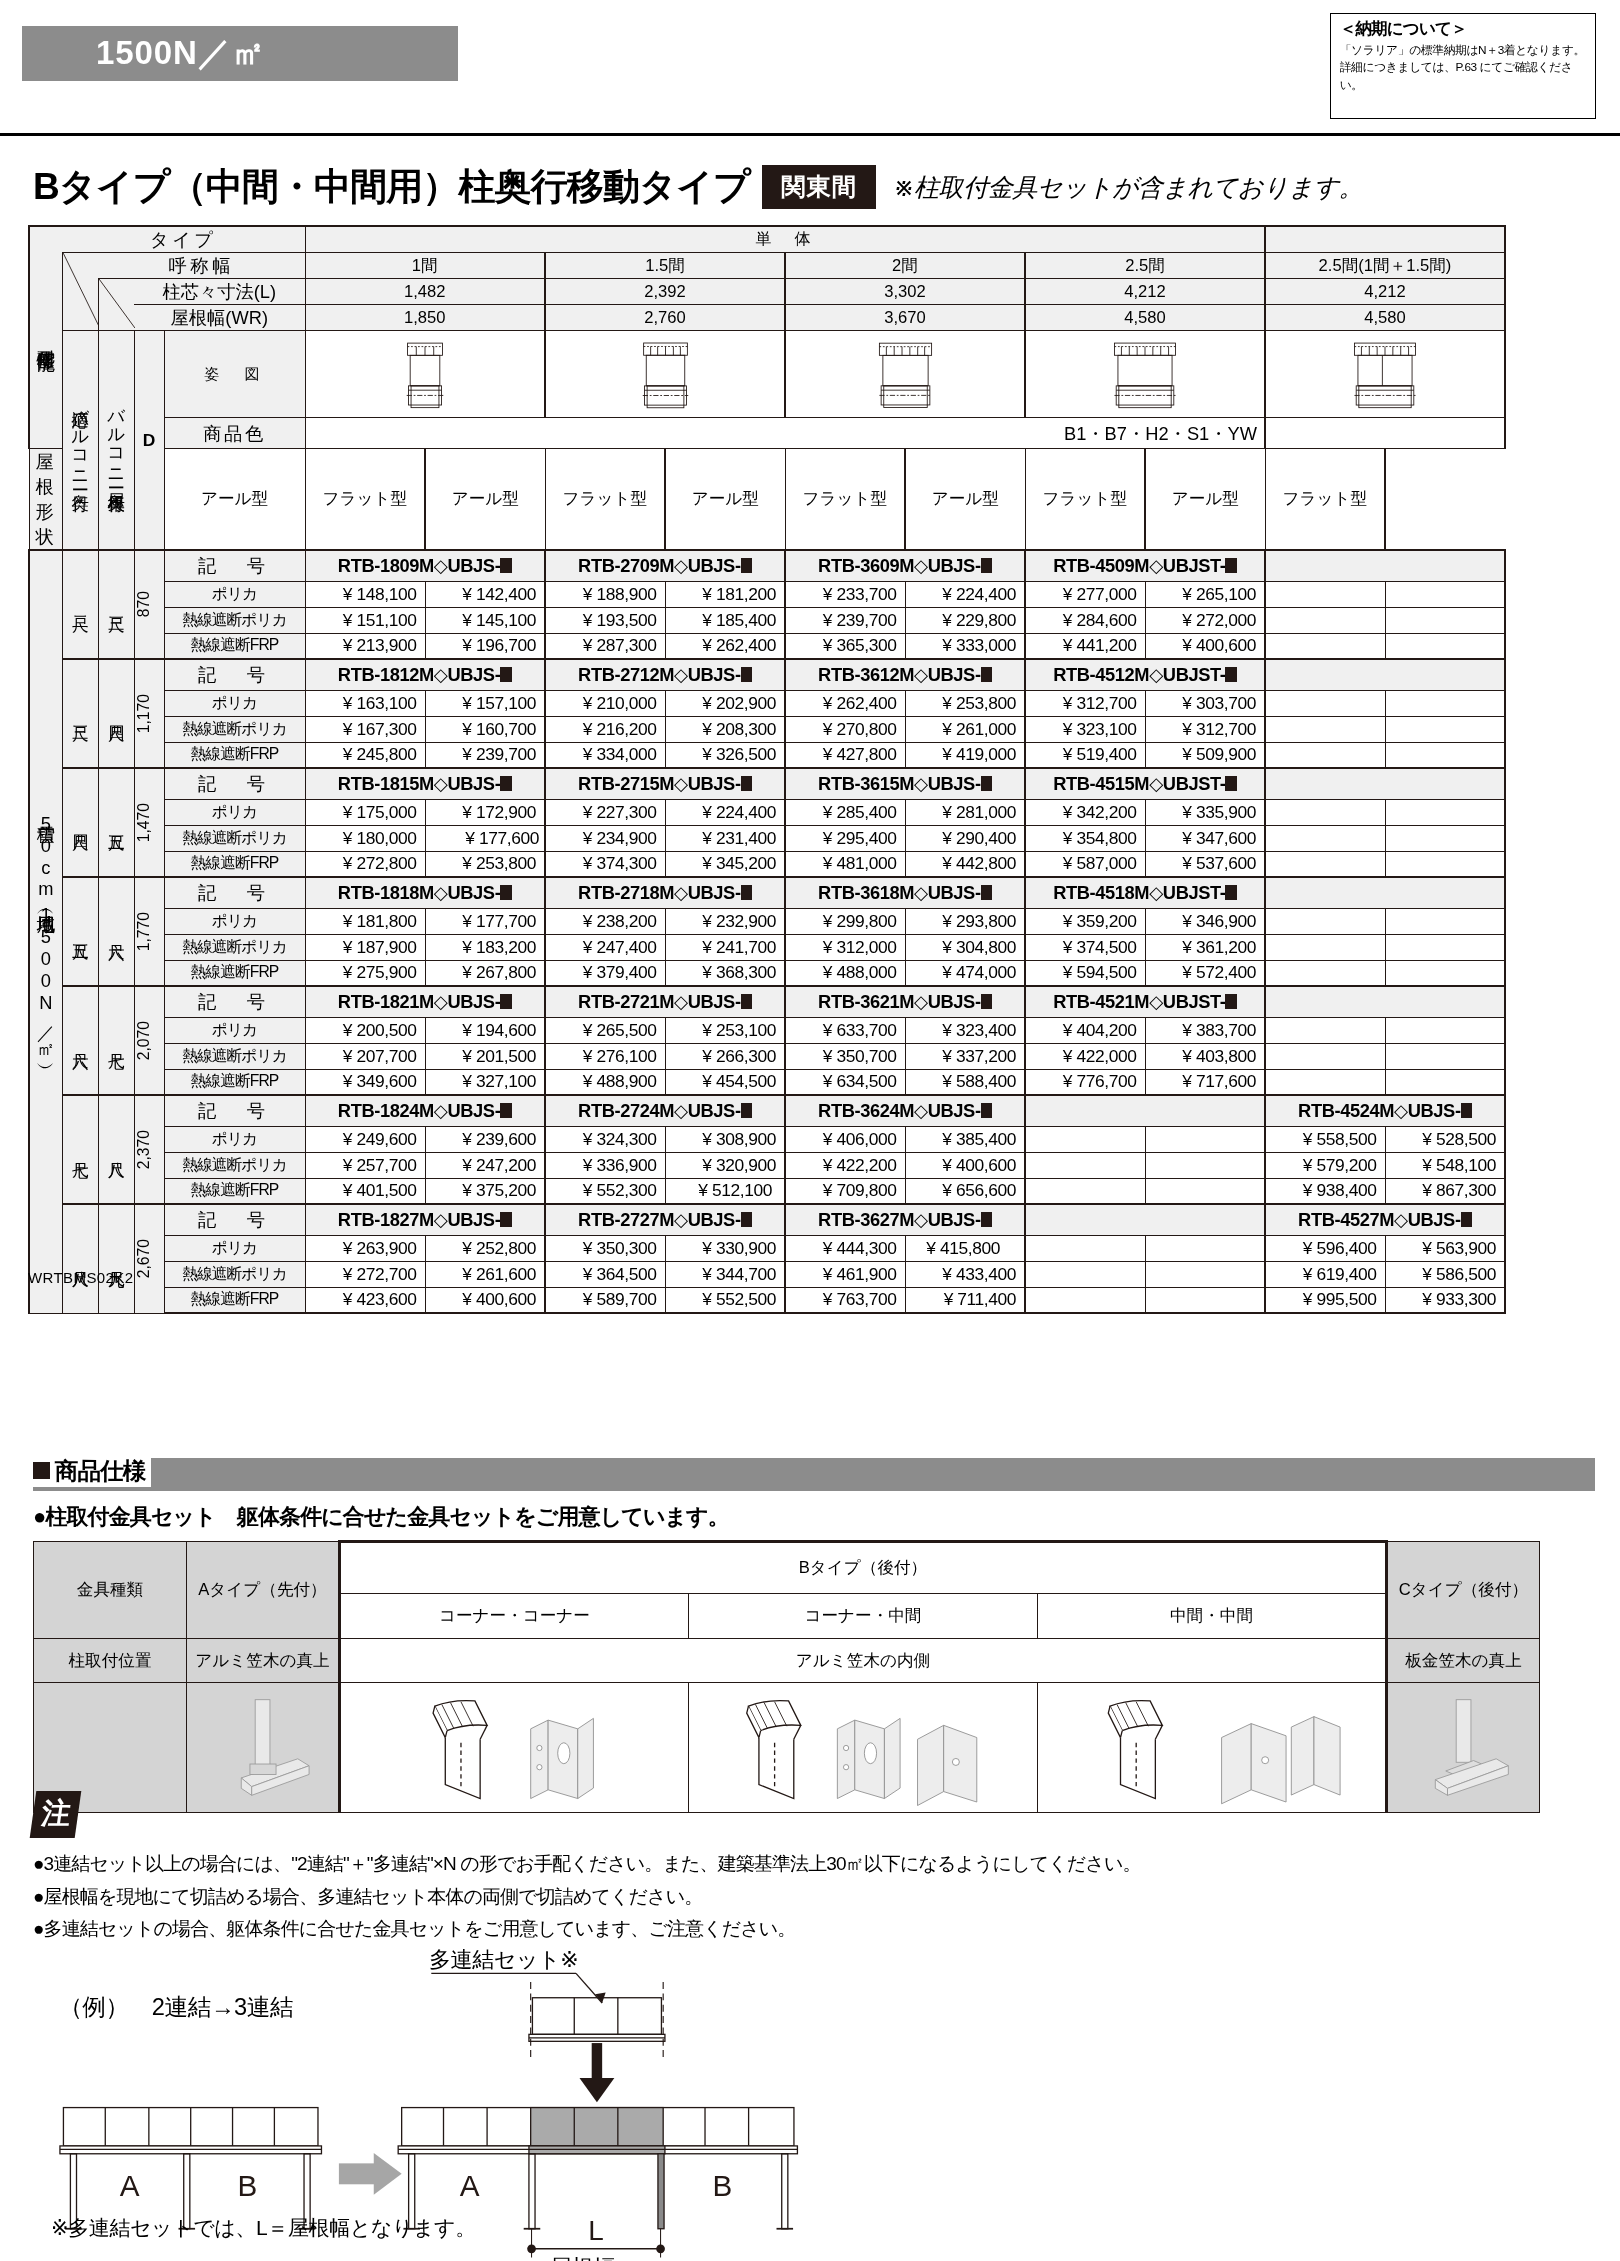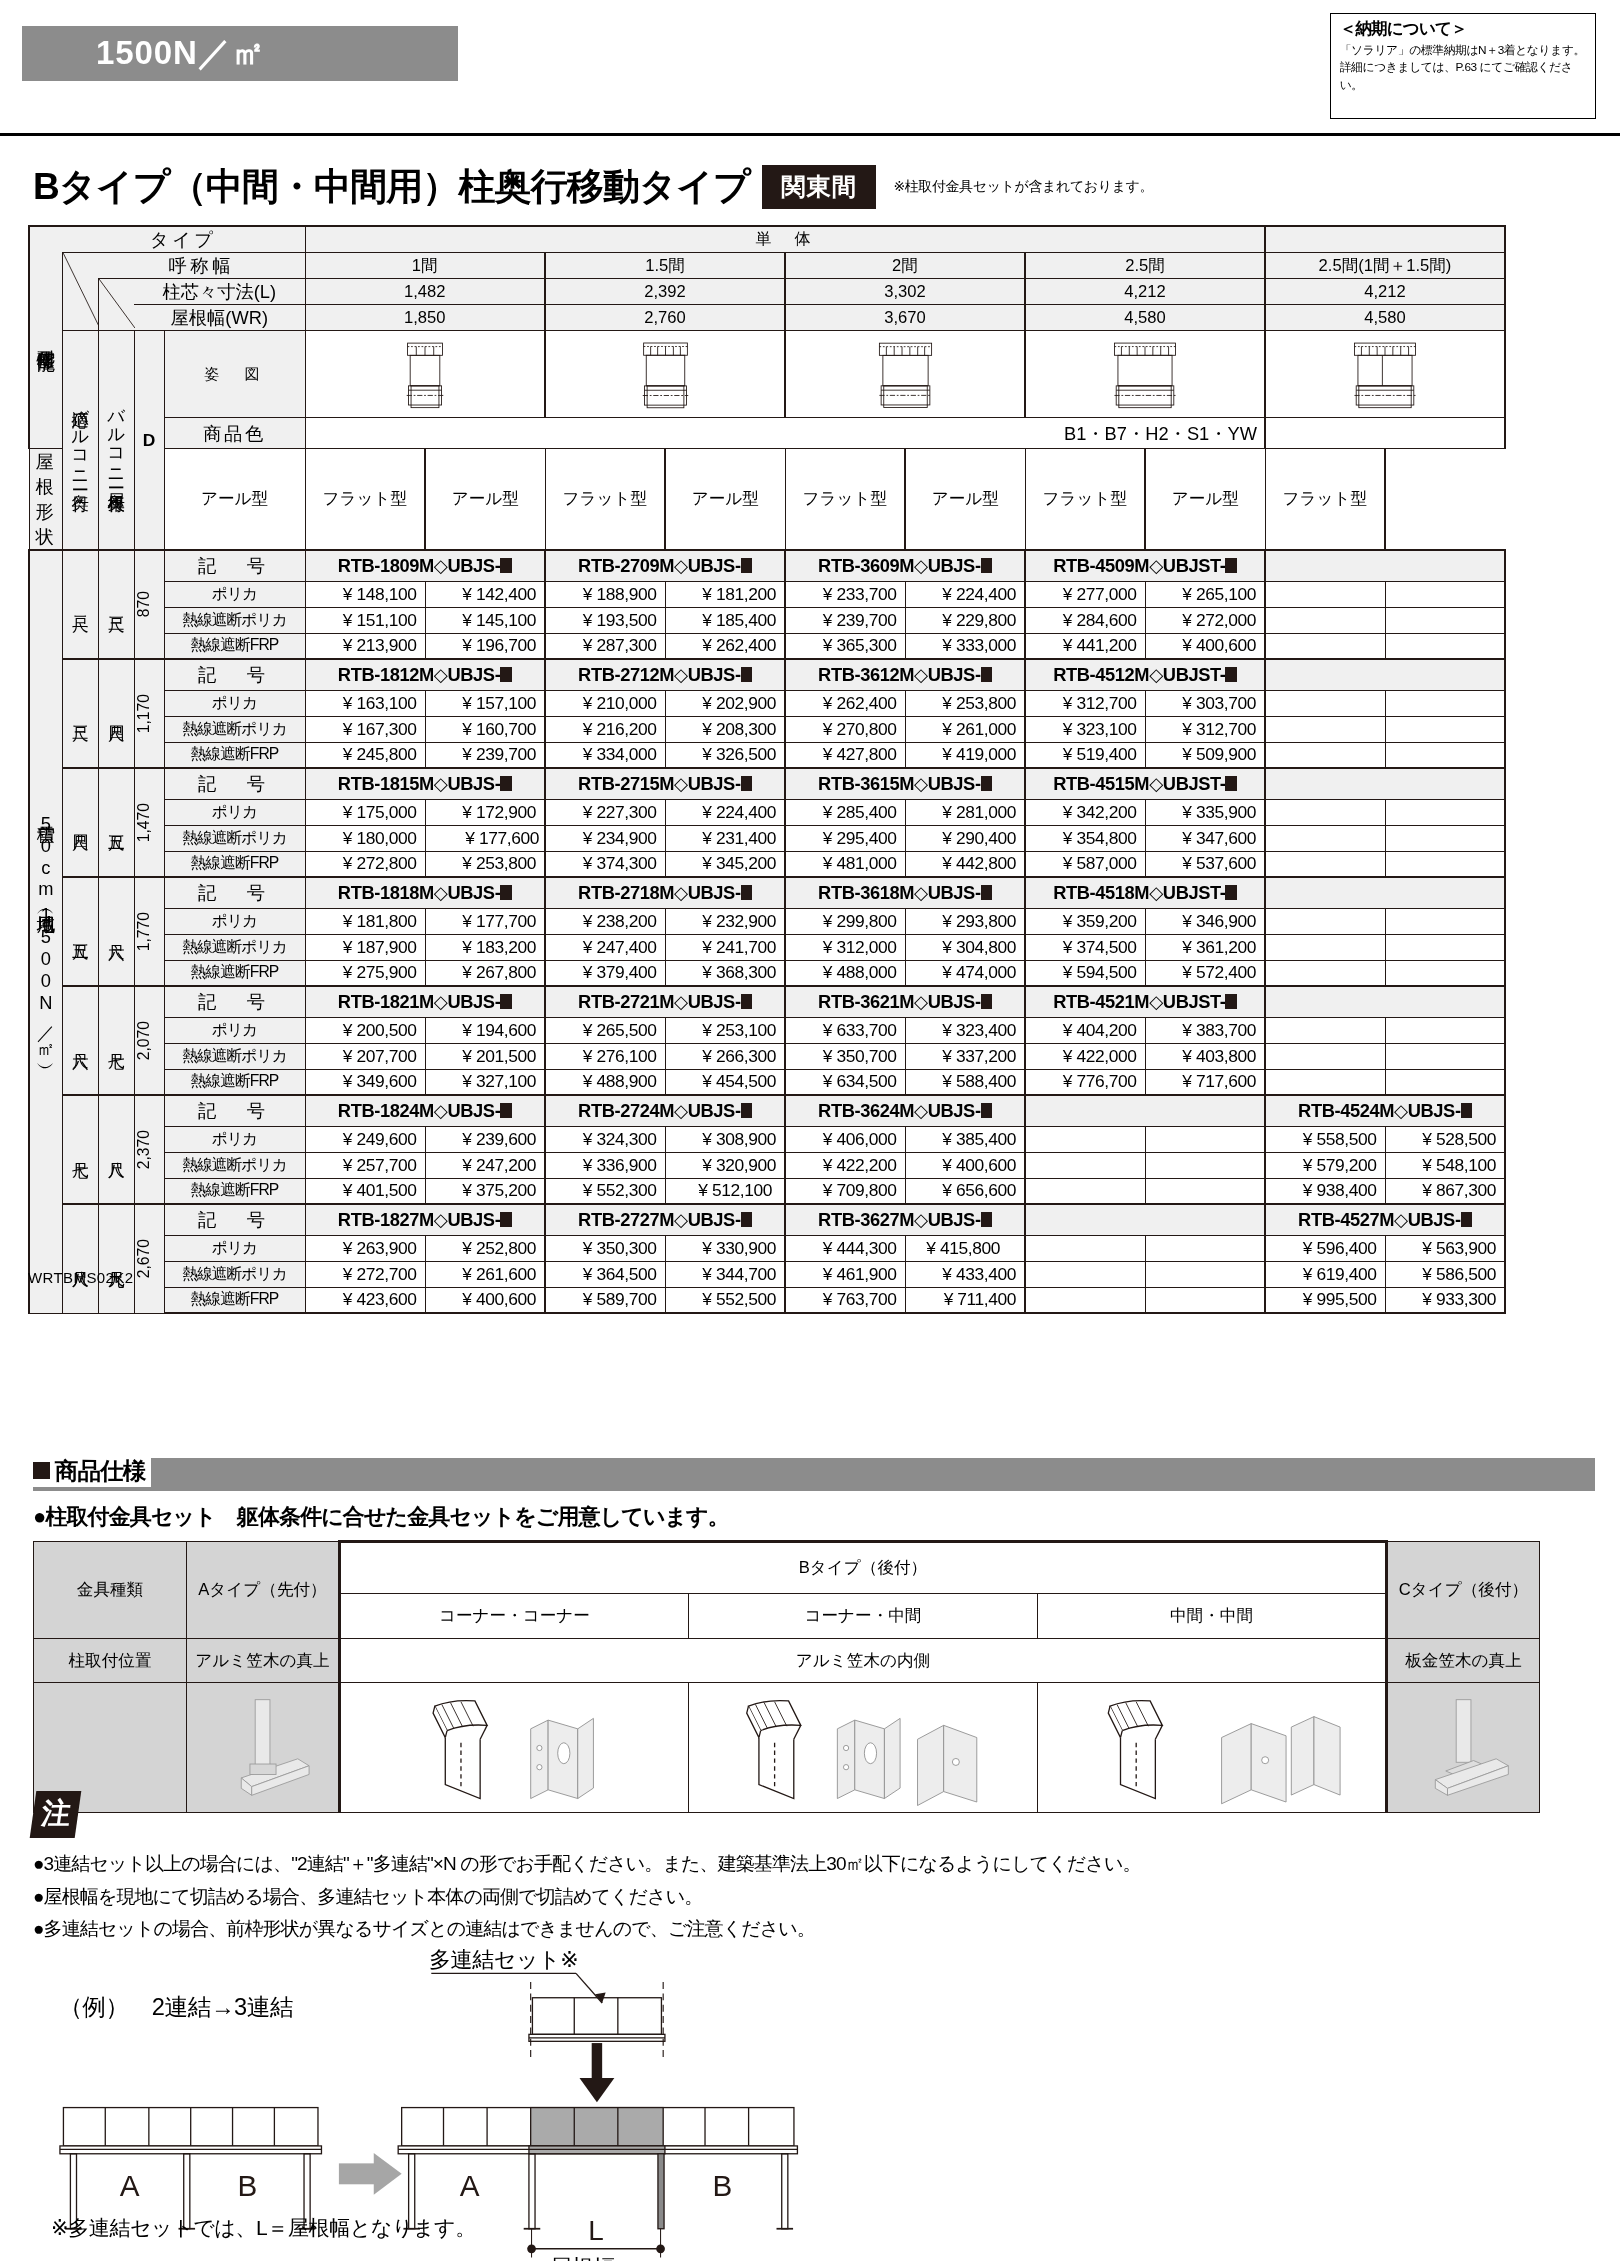--- a/index.html
+++ b/index.html
@@ -27,21 +27,21 @@
 
   .rule{position:absolute;left:0;top:133px;width:1621px;height:2.6px;background:#000;}
 
   
   .title-row{position:absolute;left:33px;top:162px;display:flex;align-items:center;}
   .title-main{font-size:37px;font-weight:bold;letter-spacing:-0.9px;white-space:nowrap;}
   .title-tag{
     background:#231815;color:#fff;font-size:24.4px;font-weight:bold;
     padding:6.1px 19px;margin-left:12.2px;letter-spacing:0.9px;white-space:nowrap;
   }
-  .title-note{font-size:14px;margin-left:17.4px;white-space:nowrap;letter-spacing:-0.4px;}
+  .title-note{font-size:25px;margin-left:17.4px;white-space:nowrap;letter-spacing:-0.4px;font-style:italic;}
 
   
   .mt{
     position:absolute;left:28px;top:225px;
     border-collapse:collapse;table-layout:fixed;
     font-size:16.6px;
   }
   .mt td,.mt th{
     border:0.9px solid #231815;padding:0;text-align:center;
     vertical-align:middle;font-weight:normal;box-sizing:border-box;
@@ -872,21 +872,21 @@
       </tr>
     </tbody>
   </table>
 
   <div class="chu">
     <span class="chu-badge">注</span>
   </div>
   <div class="chu-list">
     <div>●3連結セット以上の場合には、"2連結"＋"多連結"×N の形でお手配ください。また、建築基準法上30㎡以下になるようにしてください。</div>
     <div>●屋根幅を現地にて切詰める場合、多連結セット本体の両側で切詰めてください。</div>
-    <div>●多連結セットの場合、前枠形状が異なるサイズとの連結はできませんので、ご注意ください。</div>
+    <div>●多連結セットの場合、躯体条件に合せた金具セットをご用意しています、ご注意ください。</div>
   </div>
 
   <div class="diag">
     <div class="d-txt" style="left:59px;top:63px;font-size:23.6px">（例）　2連結→3連結</div>
     <div class="d-txt" style="left:429px;top:17.4px;font-size:22px">多連結セット※</div>
 
     <svg width="1621" height="333" style="position:absolute;left:0;top:0" viewBox="0 0 1858 382">
 
       <line x1="494" y1="52" x2="660" y2="52" stroke="#231815" stroke-width="1.5"></line>
       <line x1="660" y1="52" x2="690" y2="86" stroke="#231815" stroke-width="1.5"></line>

